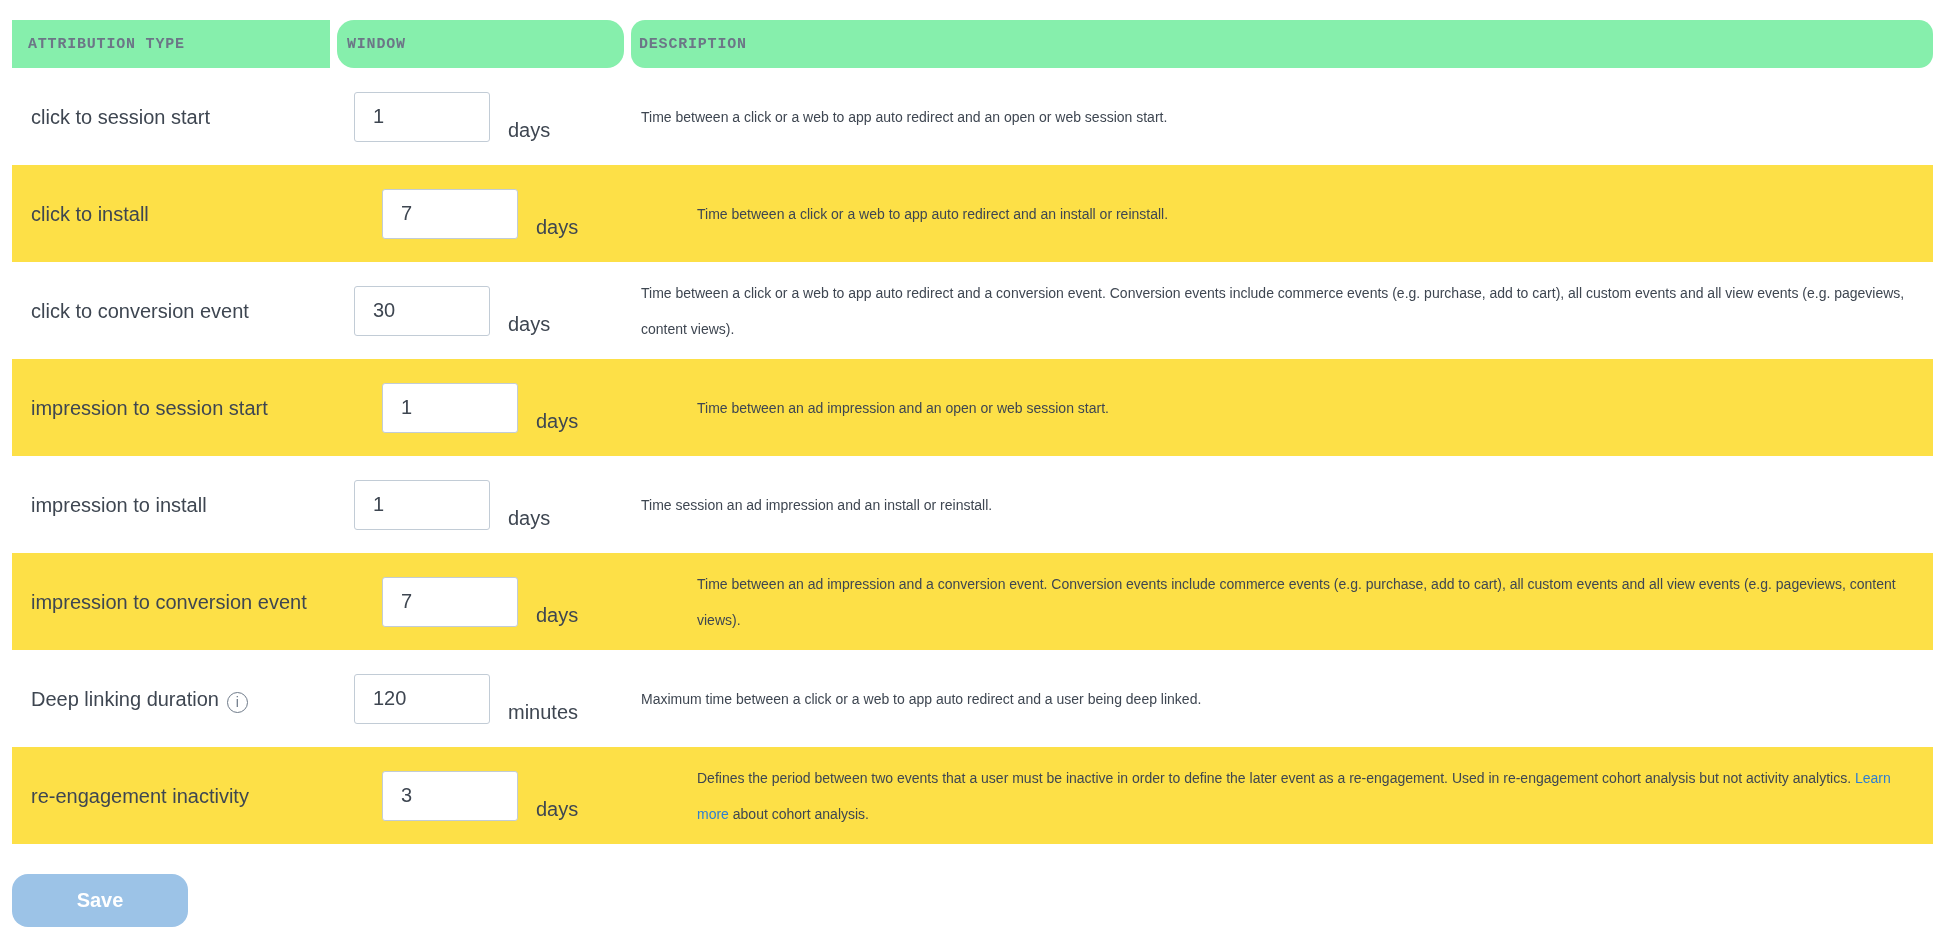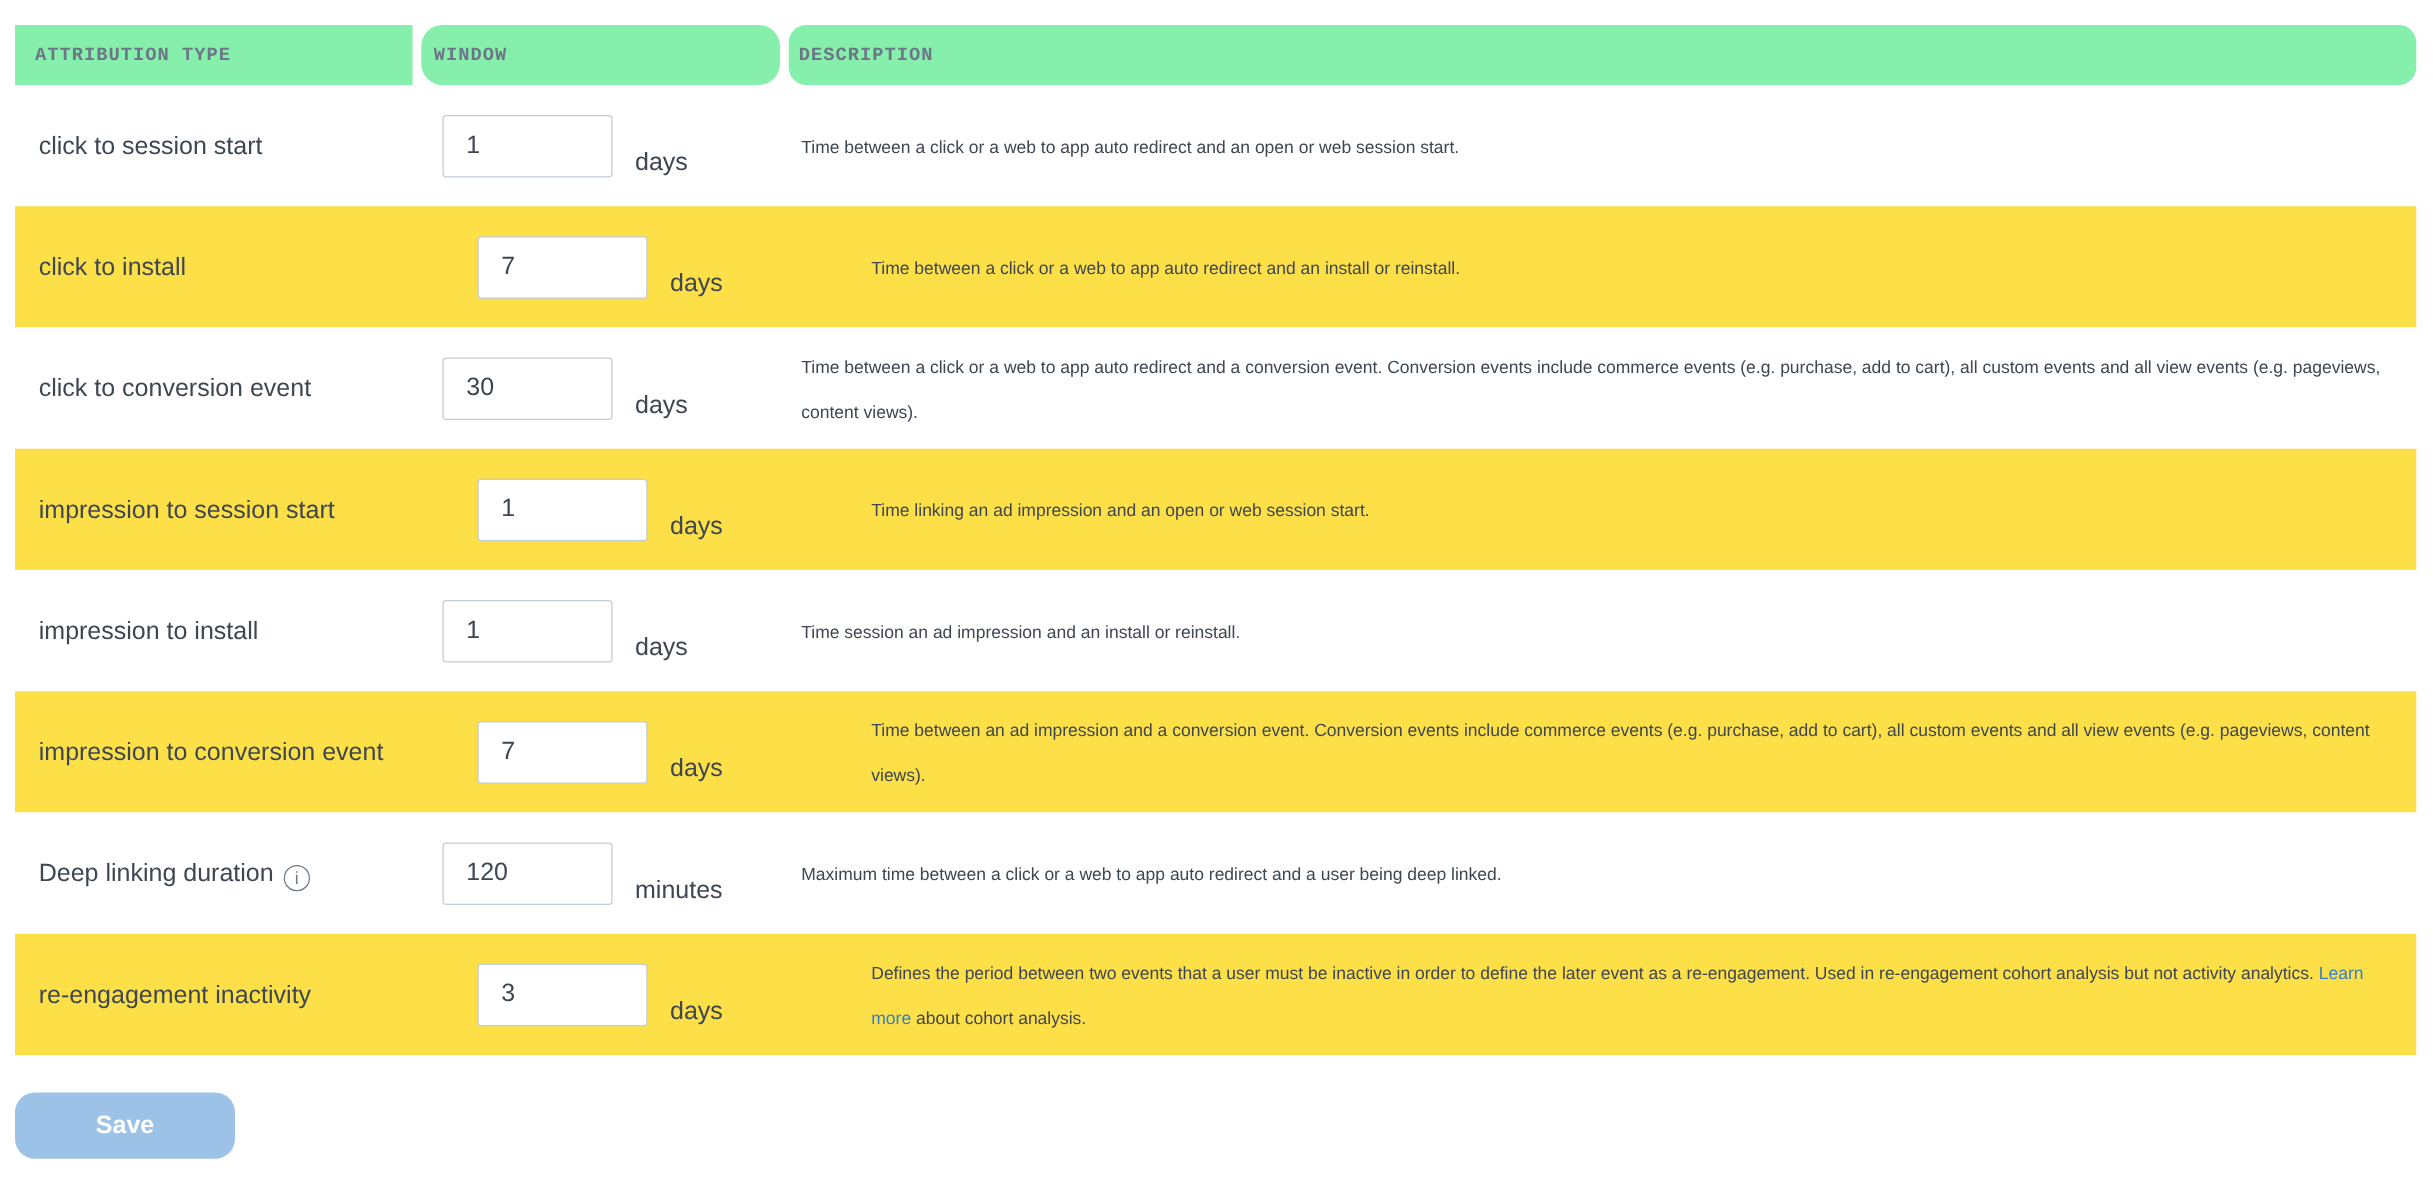--- a/index.html
+++ b/index.html
@@ -169,21 +169,21 @@
   <div class="row striped">
     <div class="cell col1">
       <span class="label">impression to session start</span>
 
     </div>
     <div class="cell col2">
       <input class="win" type="text" value="1" style="">
       <span class="unit">days</span>
     </div>
     <div class="cell col3">
-      <span class="desc"><span class="d-before">Time linking an ad impression and an open or web session start.</span><span class="d-after"></span></span>
+      <span class="desc"><span class="d-before">Time between an ad impression and an open or web session start.</span><span class="d-after"></span></span>
     </div>
   </div>
 
   <div class="row">
     <div class="cell col1">
       <span class="label">impression to install</span>
 
     </div>
     <div class="cell col2">
       <input class="win" type="text" value="1" style="">

